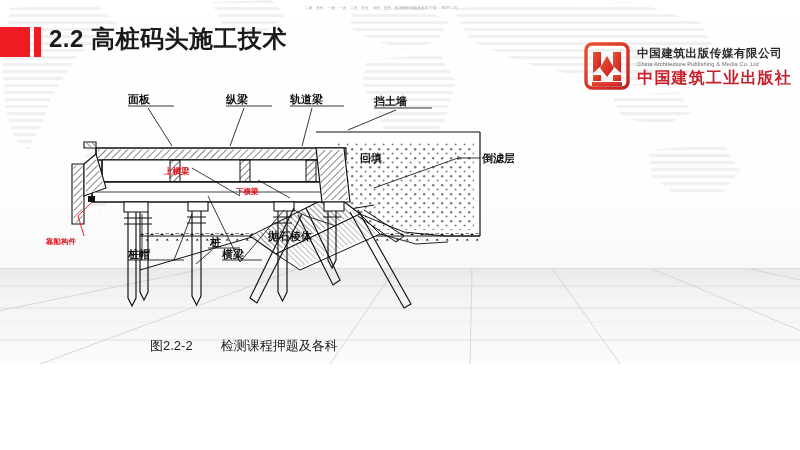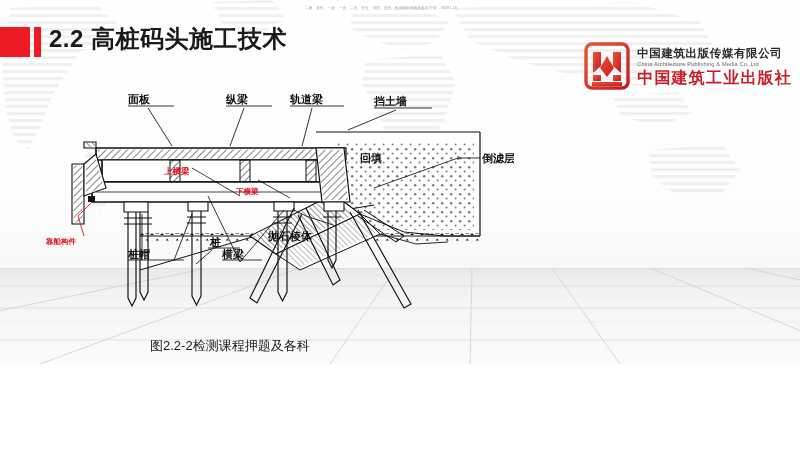--- a/index.html
+++ b/index.html
@@ -108,21 +108,21 @@
   }
   .figure-wrap svg { display: block; width: 100%; height: 100%; }
 
   .fig-caption {
     position: absolute;
     left: 150px; top: 337px;
     font-size: 13px;
     color: #1b1b1b;
     white-space: nowrap;
   }
-  .fig-caption .cap-num { }
+  .fig-caption .cap-num { margin-right: 28px; }
 
   
   .lbl { font-family: "Liberation Sans", sans-serif; font-size: 11px; fill: #111; font-weight: bold; }
   .lbl-red { font-family: "Liberation Sans", sans-serif; font-size: 8.5px; fill: #e4121b; font-weight: bold; }
   .lbl-red-sm { font-family: "Liberation Sans", sans-serif; font-size: 7.5px; fill: #e4121b; font-weight: bold; }
 </style>
 </head>
 <body>
 
 <div id="slide">

